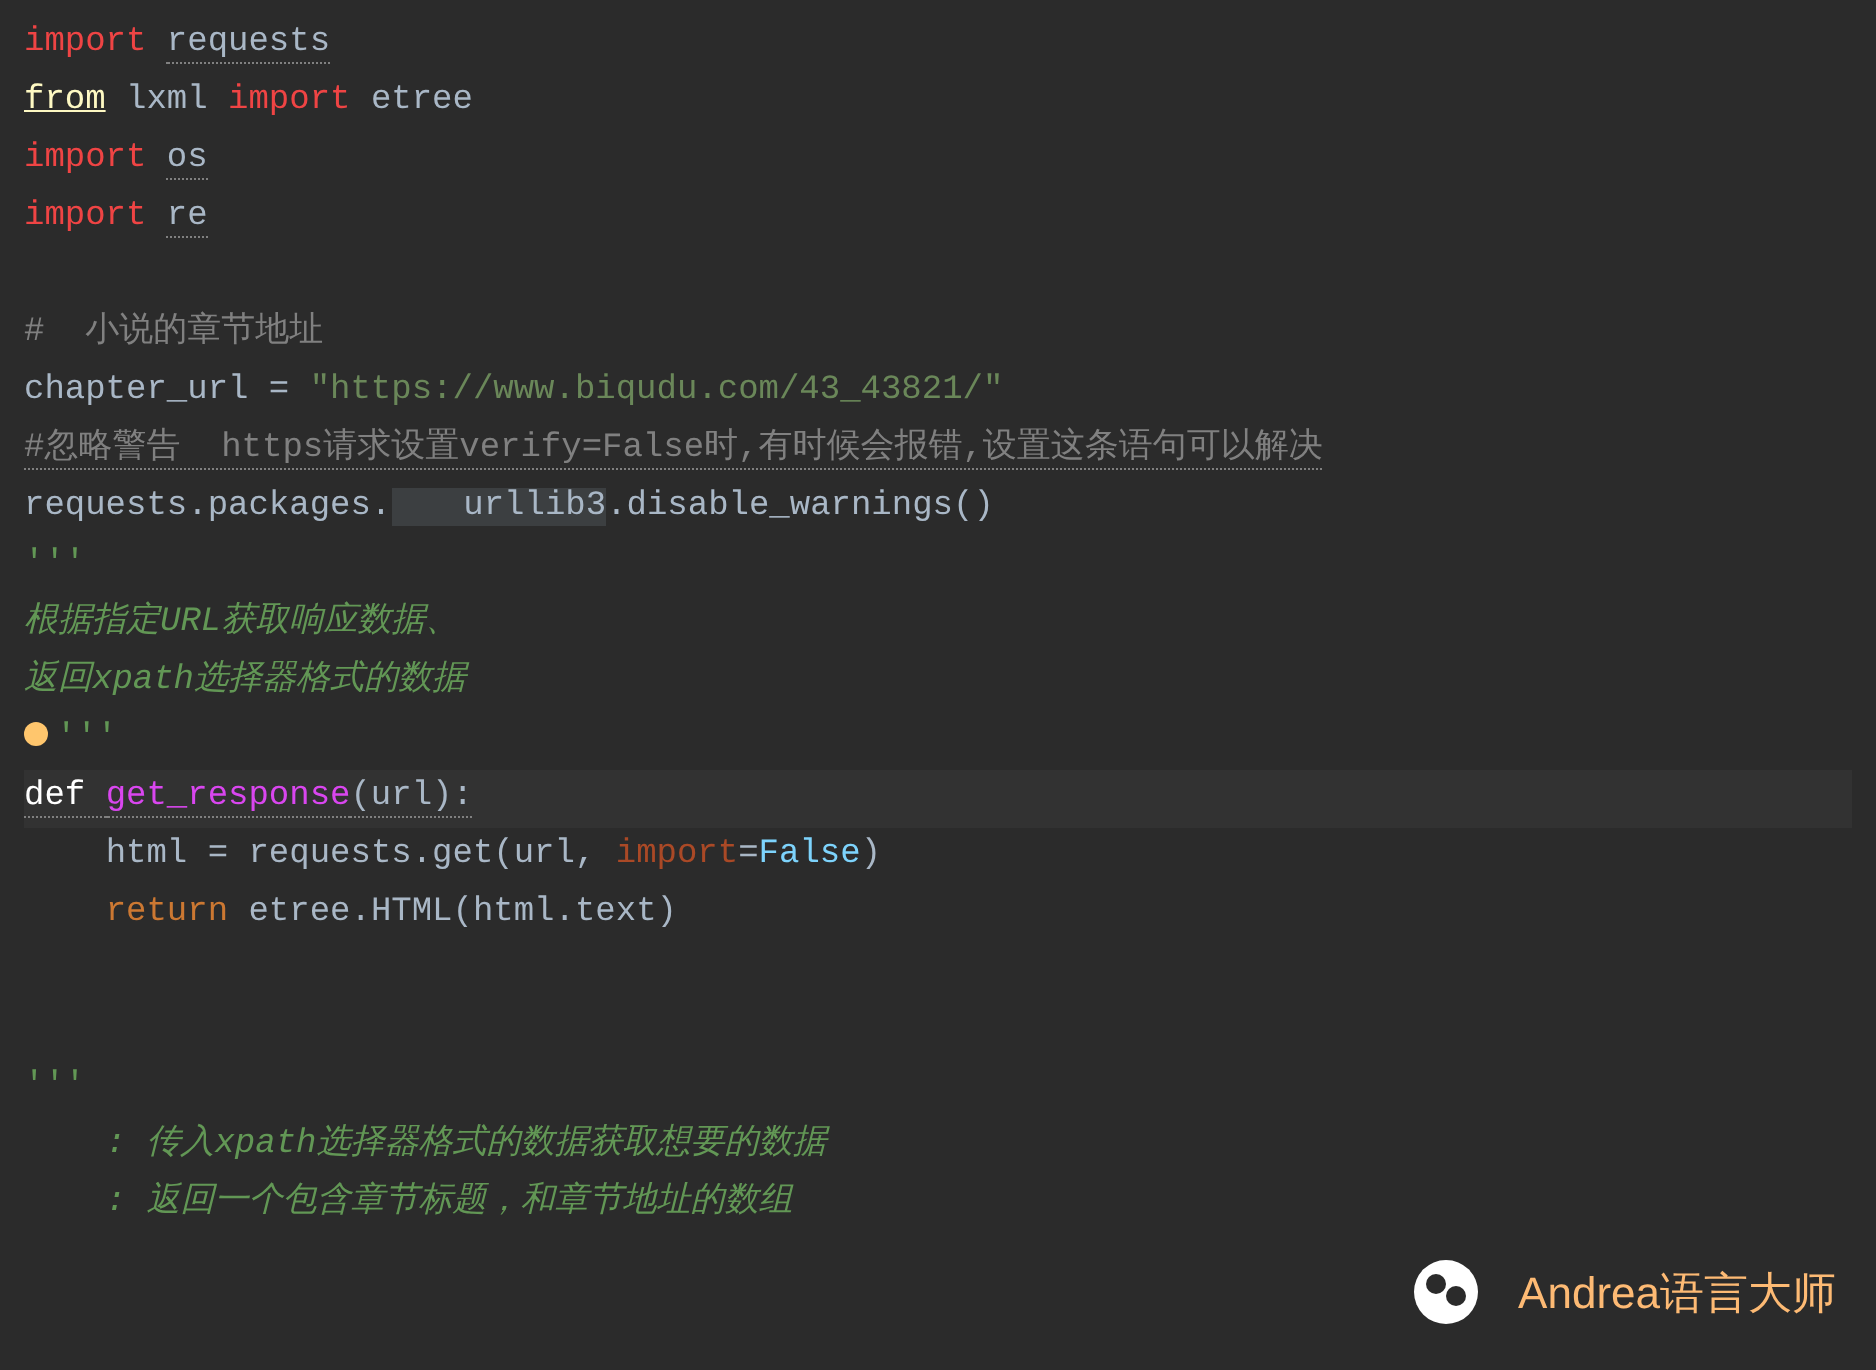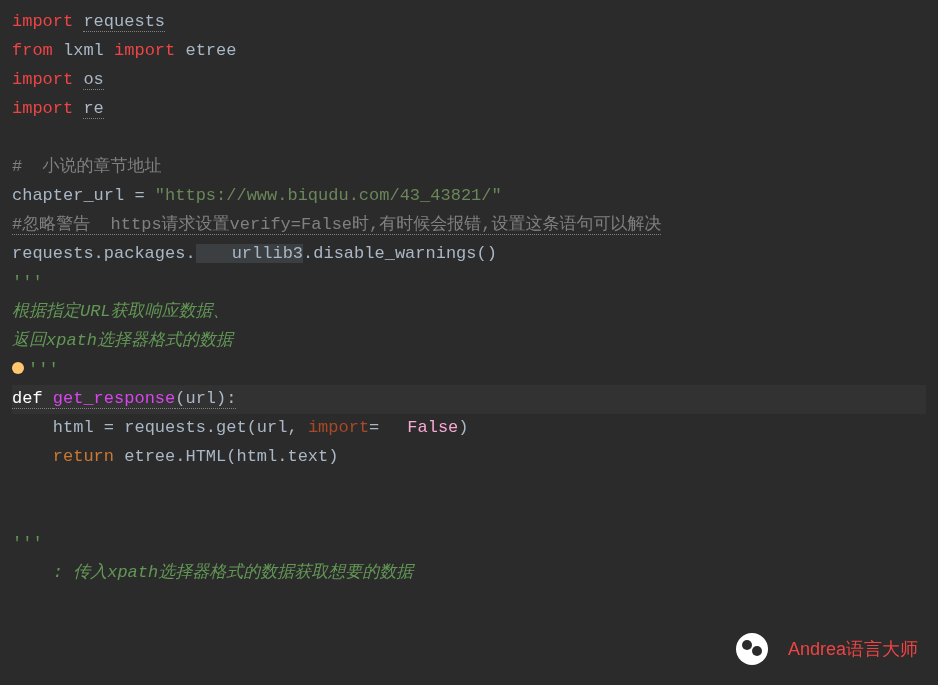--- a/index.html
+++ b/index.html
@@ -17,30 +17,30 @@
       width: 938px;
       height: 685px;
       overflow: hidden;
       position: relative;
     }
     .code-line {
       white-space: pre;
       min-height: 29px;
     }
     .kw-import { color: #ef4444; }
-    .kw-from { color: #ef4444; }
+    .kw-from { color: #fef9c3; text-decoration: underline; }
     .kw-def { color: #ffffff; }
     .kw-return { color: #cc7832; }
     .module { color: #a9b7c6; }
     .identifier { color: #a9b7c6; }
     .string { color: #6a8759; }
     .comment { color: #808080; }
     .func-name { color: #d946ef; }
     .named-param { color: #aa4926; }
-    .literal { color: #f9a8d4; margin-left: 28px; }
+    .literal { color: #7dd3fc; }
     .punct { color: #a9b7c6; }
     .docstring { color: #629755; font-style: italic; }
     .docstring-quote { color: #629755; }
     .hint-icon {
       display: inline-block;
       width: 12px;
       height: 12px;
       background: #ffc66d;
       border-radius: 50% 50% 50% 50%;
       position: relative;
@@ -53,22 +53,22 @@
       background: #3c3f41;
       padding-left: 36px;
     }
     .watermark {
       position: absolute;
       bottom: 20px;
       right: 20px;
       display: flex;
       align-items: center;
       gap: 20px;
-      color: #ef4444;
-      font-size: 18px;
+      color: #fdba74;
+      font-size: 22px;
       font-family: sans-serif;
     }
     .wechat-icon {
       width: 32px;
       height: 32px;
       background: #ffffff;
       border-radius: 50%;
       position: relative;
     }
     .wechat-icon::before {
@@ -114,18 +114,19 @@
   <div class="code-line"><span class="docstring">根据指定URL获取响应数据、</span></div>
   <div class="code-line"><span class="docstring">返回xpath选择器格式的数据</span></div>
   <div class="code-line"><span class="hint-icon"></span><span class="docstring-quote">'''</span></div>
   <div class="code-line cursor-line"><span class="kw-def underline-warn">def </span><span class="func-name underline-warn">get_response</span><span class="punct underline-warn">(url):</span></div>
   <div class="code-line"><span>    </span><span class="identifier">html</span><span class="punct"> = </span><span class="identifier">requests.get(url</span><span class="punct">, </span><span class="named-param">import</span><span class="punct">=</span><span class="literal">False</span><span class="punct">)</span></div>
   <div class="code-line"><span>    </span><span class="kw-return">return </span><span class="identifier">etree.HTML(html.text)</span></div>
   <div class="code-line"></div>
   <div class="code-line"></div>
   <div class="code-line"><span class="docstring-quote">'''</span></div>
   <div class="code-line"><span class="docstring">    : 传入xpath选择器格式的数据获取想要的数据</span></div>
+  <div class="code-line"><span class="docstring">    : 返回一个包含章节标题，和章节地址的数组</span></div>
 </div>
 
 <div class="watermark">
   <div class="wechat-icon"></div>
   <span>Andrea语言大师</span>
 </div>
 
 </body></html>

